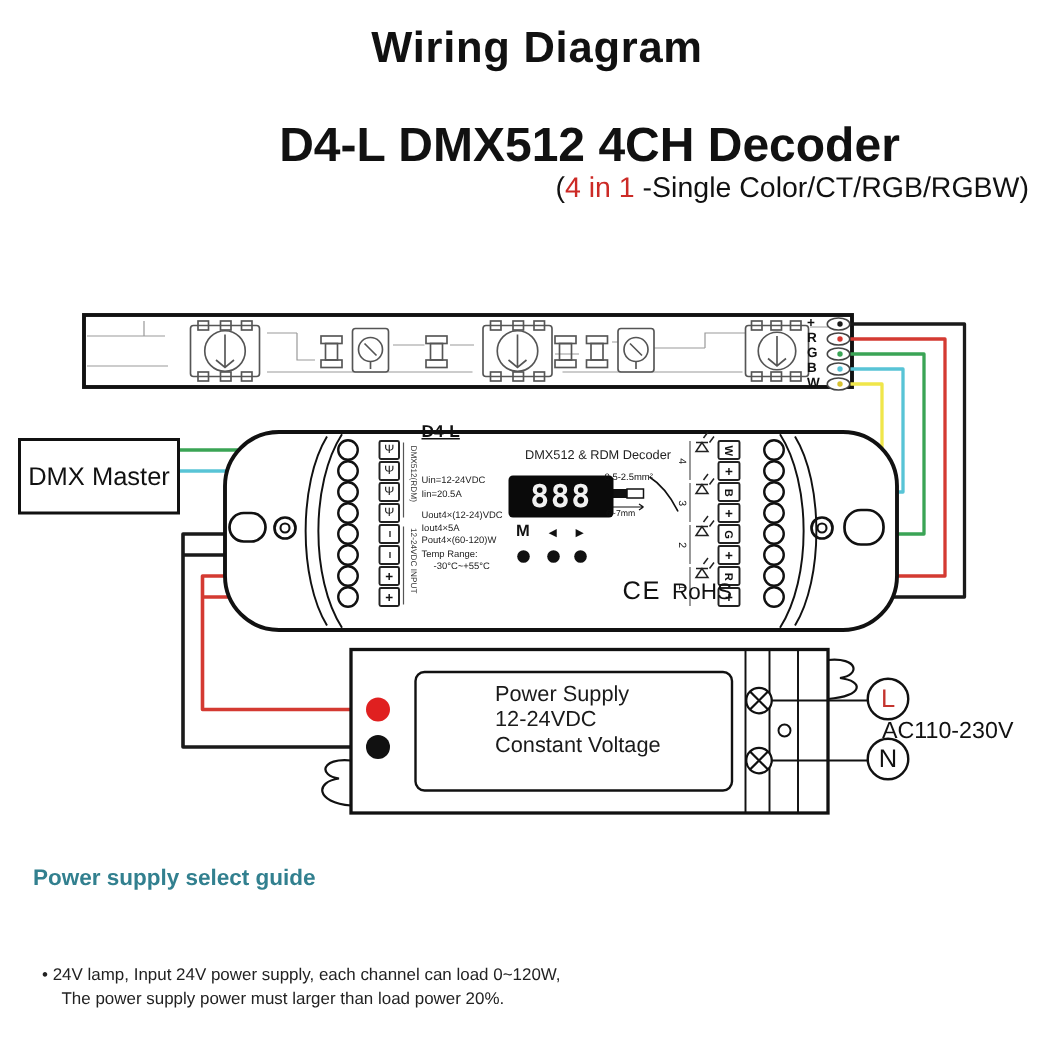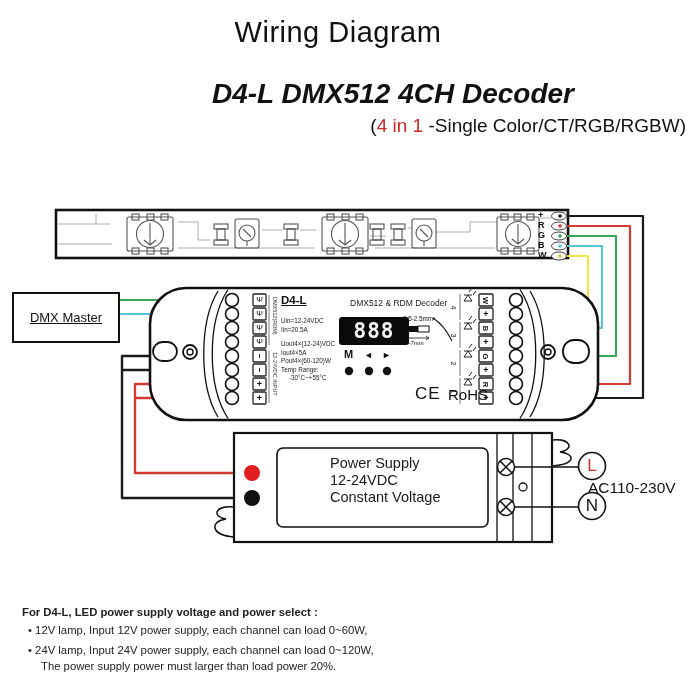--- a/index.html
+++ b/index.html
@@ -1,22 +1,22 @@
 <!DOCTYPE html>
 <html><head>
 <meta charset="utf-8">
 <style>
   html,body{margin:0;padding:0;background:#fff;}
   #canvas{position:relative;width:700px;height:700px;background:#ffffff;
           font-family:"Liberation Sans",sans-serif;color:#111;overflow:hidden;}
   .abs{position:absolute;}
   .ctr{display:flex;align-items:center;justify-content:center;}
   #diagram-svg{position:absolute;left:0;top:0;width:700px;height:700px;}
-  .t-title{font-size:29px;font-weight:normal;letter-spacing:.5px;}
-  .t-model{font-size:28px;font-weight:bold;font-style:italic;}
+  .t-title{font-size:29px;font-weight:bold;letter-spacing:.5px;margin-left:20px;}
+  .t-model{font-size:32px;font-weight:bold;}
   .t-sub{font-size:19px;}
   .rot90{transform:rotate(90deg);}
   .term-sym{font-size:8px;line-height:1;}
   .tinytxt{font-size:6.3px;line-height:1.35;color:#222;}
   .seg{font-family:"DejaVu Sans Mono",monospace;font-weight:bold;color:#f2f2f2;
        font-size:21px;letter-spacing:1px;}
   .psu-line{font-size:14.5px;color:#1a1a1a;line-height:17.5px;}
   .rotlabel{font-size:5.5px;white-space:nowrap;transform:rotate(90deg);
             transform-origin:0 0;color:#333;}
   .guide-b{font-size:11.3px;color:#222;}
@@ -263,24 +263,24 @@
     <span>(</span><span style="color: rgb(204, 42, 38);">4 in 1</span><span> -Single Color/CT/RGB/RGBW)</span>
   </div>
 
   <div class="abs" style="left:538px;top:210px;font-size:9px;font-weight:bold;">+</div>
   <div class="abs" style="left:538px;top:220px;font-size:9px;font-weight:bold;">R</div>
   <div class="abs" style="left:538px;top:230px;font-size:9px;font-weight:bold;">G</div>
   <div class="abs" style="left:538px;top:240px;font-size:9px;font-weight:bold;">B</div>
   <div class="abs" style="left:538px;top:250px;font-size:9px;font-weight:bold;">W</div>
 
   <div class="abs ctr" style="left:12px;top:292px;width:104px;height:47px;border:2px solid #111;background:#fff;">
-    <span style="font-size:13px;text-decoration:underline;">DMX Master</span>
-  </div>
-
-  <div class="abs" style="left:281px;top:294px;font-size:11.5px;font-weight:bold;text-decoration:underline;">D4-L</div>
+    <span style="font-size:17px;">DMX Master</span>
+  </div>
+
+  <div class="abs" style="left:281px;top:282px;font-size:11.5px;font-weight:bold;text-decoration:underline;">D4-L</div>
   <div class="abs" style="left:318px;top:298px;font-size:8.5px;color:#222;padding-left:32px;">DMX512 &amp; RDM Decoder</div>
   <div class="abs tinytxt" style="left:281px;top:317px;">
     <div>Uin=12-24VDC</div>
     <div>Iin=20.5A</div>
   </div>
   <div class="abs tinytxt" style="left:281px;top:340px;">
     <div>Uout4×(12-24)VDC</div>
     <div>Iout4×5A</div>
     <div>Pout4×(60-120)W</div>
     <div>Temp Range:</div>
@@ -365,22 +365,19 @@
       <span class="rot90" style="font-size:7px;">1</span>
     </div>
 
   <div class="abs psu-line" style="left:330px;top:455px;">Power Supply</div>
   <div class="abs psu-line" style="left:330px;top:472px;">12-24VDC</div>
   <div class="abs psu-line" style="left:330px;top:489px;">Constant Voltage</div>
   <div class="abs ctr" style="left: 578px; top: 452px; width: 28px; height: 28px; font-size: 17px; color: rgb(196, 52, 46);">L</div>
   <div class="abs ctr" style="left:578px;top:492px;width:28px;height:28px;font-size:17px;">N</div>
   <div class="abs" style="left:588px;top:479px;font-size:15.5px;">AC110-230V</div>
 
-  <div class="abs" style="left:22px;top:606px;font-size:11.3px;font-weight:bold;color:#222;">For D4-L, LED power supply voltage and power select :</div>
-  <div class="abs guide-b" style="left:28px;top:624px;">
-    <span>•</span>&nbsp;<span>12V lamp, Input 12V power supply, each channel can load 0~60W,</span>
-  </div>
+  <div class="abs" style="left: 22px; top: 577px; font-size: 15px; font-weight: bold; color: rgb(50, 128, 143);">Power supply select guide</div>
   <div class="abs guide-b" style="left:28px;top:644px;">
     <span>•</span>&nbsp;<span>24V lamp, Input 24V power supply, each channel can load 0~120W,</span>
   </div>
   <div class="abs guide-b" style="left:41px;top:660px;">The power supply power must larger than load power 20%.</div>
 
 </div>
 
 </body></html>

